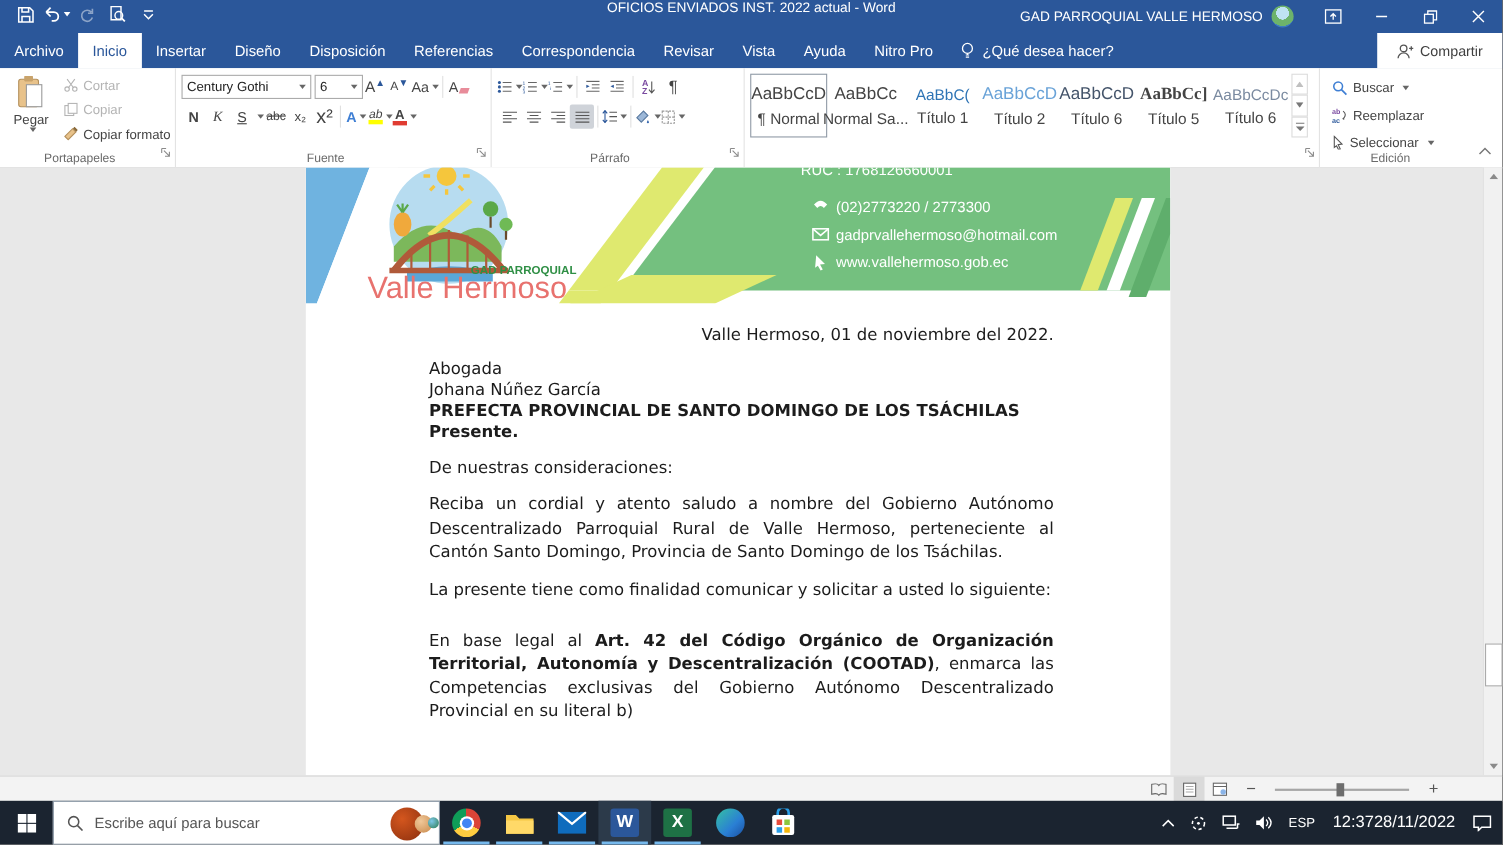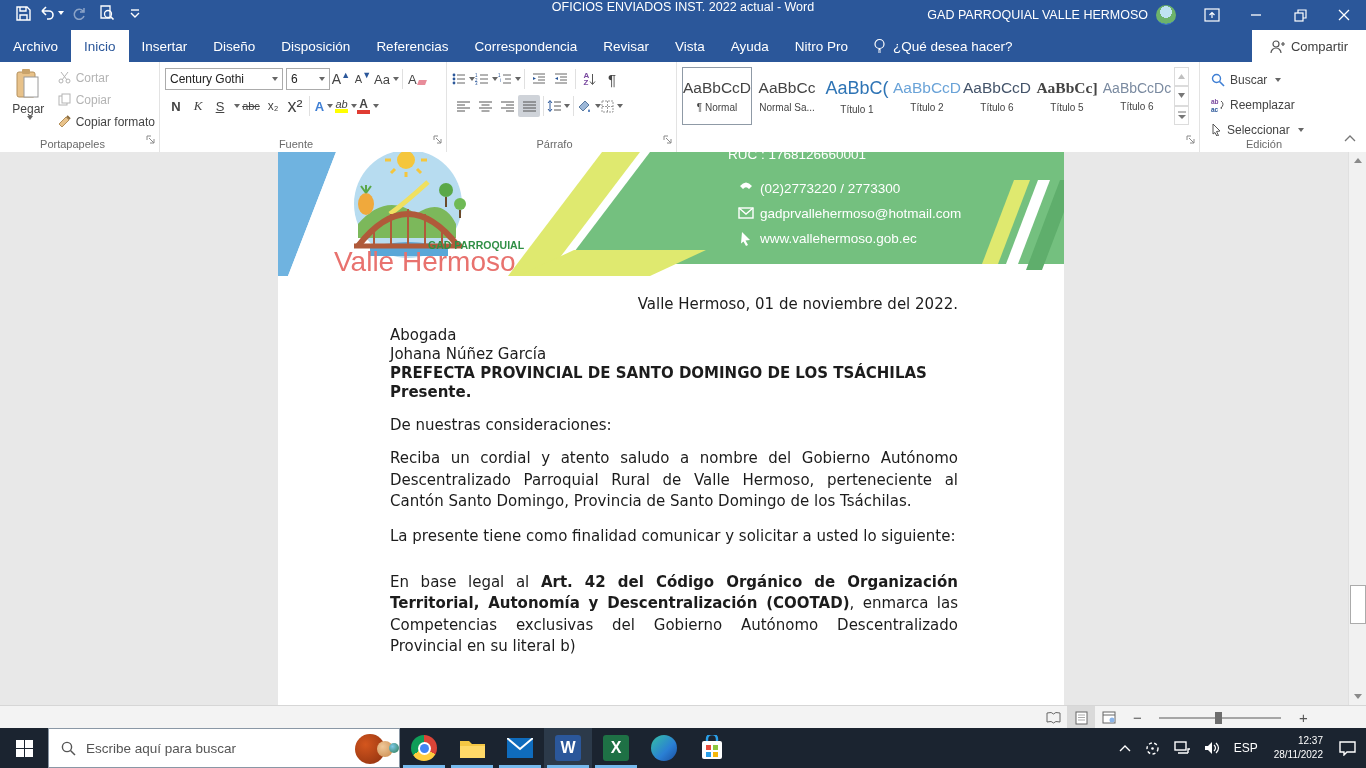--- a/index.html
+++ b/index.html
@@ -47,21 +47,21 @@
          padding:0 4px;font-size:12px;color:#222;white-space:nowrap;}
   .vsep{width:1px;height:20px;background:#e0e0e0;margin:0 3px;}
   .bigbtn{display:flex;flex-direction:column;align-items:center;width:52px;padding-top:2px;}
   .bigbtn .blabel{font-size:12px;margin-top:3px;color:#444;display:flex;align-items:center;gap:2px;}
   .smallcmd{display:flex;align-items:center;gap:5px;height:21px;font-size:12px;white-space:nowrap;}
   
   .stylecard{width:70px;height:58px;display:flex;flex-direction:column;align-items:center;
              justify-content:center;border:1px solid transparent;box-sizing:border-box;}
   .stylecard.sel{border:1px solid #8f9aa6;box-shadow:inset 0 0 0 1px #fff;}
   .sprev{font-size:15.5px;white-space:nowrap;}
-  .sname{font-size:10px;color:#444;margin-top:5px;white-space:nowrap;}
+  .sname{font-size:14px;color:#444;margin-top:5px;white-space:nowrap;}
   .c-t1{color:#2e74b5}.c-t2{color:#6aa3d8}.c-t3{color:#44546a}.c-t6{color:#7a8aa0}
   .galscroll{width:15px;display:flex;flex-direction:column;margin-left:2px;}
   .galscroll div{flex:1;border:1px solid #dcdcdc;display:flex;align-items:center;justify-content:center;}
 
   
   #docarea{position:absolute;left:0;top:152px;width:1366px;height:553px;background:#e8e8e8;overflow:hidden;}
   #page{position:absolute;left:278px;top:0;width:786px;height:553px;background:#fff;overflow:hidden;}
   #lh{position:absolute;left:0;top:0;}
   #content{position:absolute;left:112px;top:142px;width:568px;font-family:"DejaVu Sans",sans-serif;
            font-size:15px;color:#1c1c1c;line-height:20px;}
@@ -97,21 +97,21 @@
           background:radial-gradient(circle at 35% 35%,#f0c899,#c8884a);}
   .planet3{position:absolute;right:0px;top:14px;width:10px;height:10px;border-radius:50%;
           background:radial-gradient(circle at 35% 35%,#7ec8e8,#2a7a4e);}
   .ticon{width:48px;display:flex;align-items:center;justify-content:center;position:relative;}
   .ticon.active{background:#2c3a4a;}
   .uline{position:absolute;bottom:0;left:3px;right:3px;height:3px;background:#76b9ed;}
   .appsq{width:26px;height:26px;border-radius:3px;display:flex;align-items:center;justify-content:center;
          color:#fff;font-weight:bold;font-size:16px;}
   .tray{margin-left:auto;display:flex;align-items:center;gap:2px;padding-right:4px;}
   .trayitem{height:40px;display:flex;align-items:center;justify-content:center;padding:0 6px;font-size:12px;}
-  .clock{display:flex;flex-direction:column;align-items:flex-end;justify-content:center;font-size:10px;
+  .clock{display:flex;flex-direction:row;align-items:flex-end;justify-content:center;font-size:15px;
          line-height:14px;padding:0 8px;}
 </style>
 </head>
 <body>
 
 <div id="root">
 
   <div id="titlebar">
     <div class="qat">
       <div class="qbtn">
@@ -430,21 +430,21 @@
       <div style="display:flex;">
         <div class="stylecard sel">
           <span class="sprev">AaBbCcD</span>
           <span class="sname">¶ Normal</span>
         </div>
         <div class="stylecard">
           <span class="sprev">AaBbCc</span>
           <span class="sname">Normal Sa...</span>
         </div>
         <div class="stylecard">
-          <span class="sprev c-t1" style="font-size:18px">AaBbC(</span>
+          <span class="sprev c-t1" style="font-size:14px">AaBbC(</span>
           <span class="sname">Título 1</span>
         </div>
         <div class="stylecard">
           <span class="sprev c-t2">AaBbCcD</span>
           <span class="sname">Título 2</span>
         </div>
         <div class="stylecard">
           <span class="sprev c-t3">AaBbCcD</span>
           <span class="sname">Título 6</span>
         </div>

